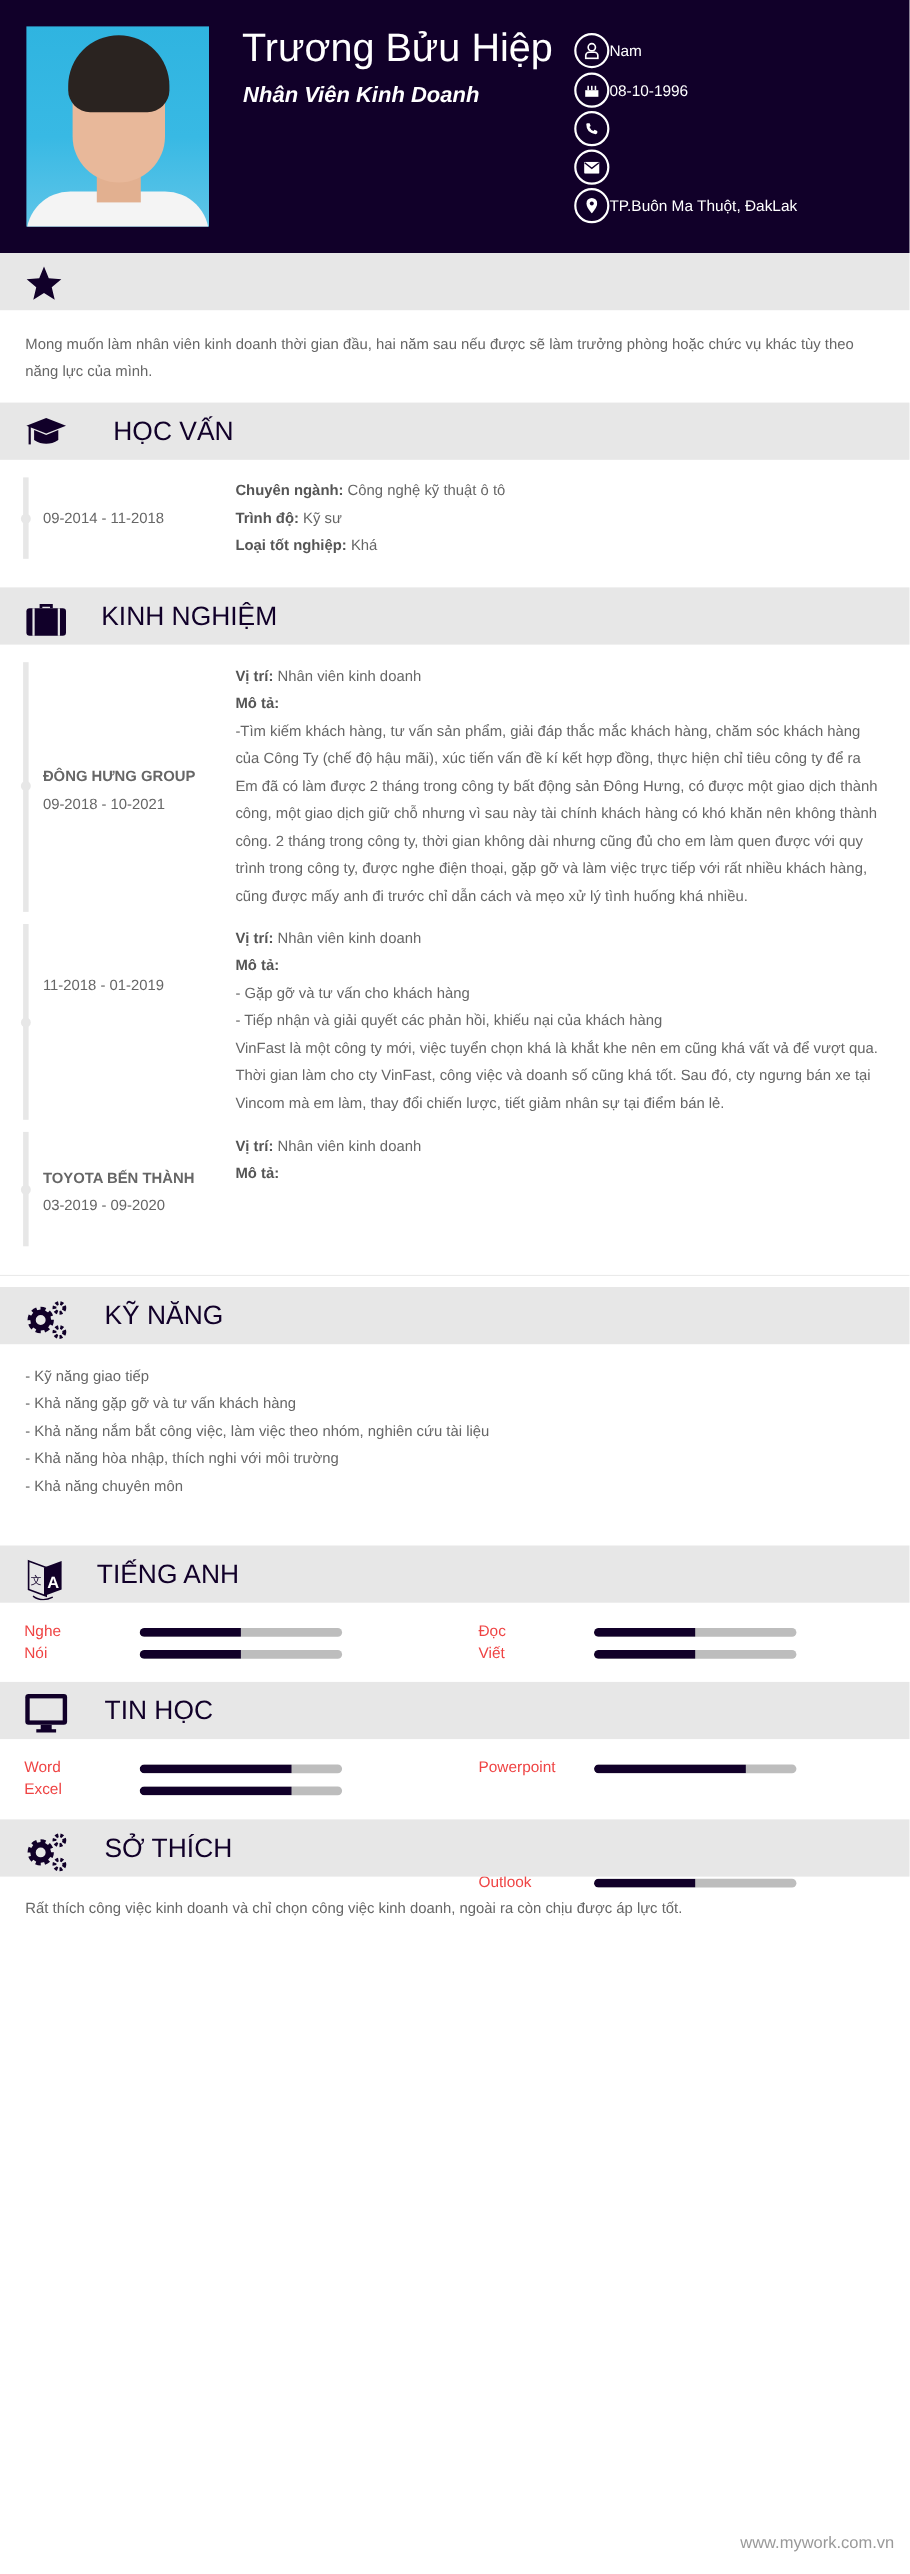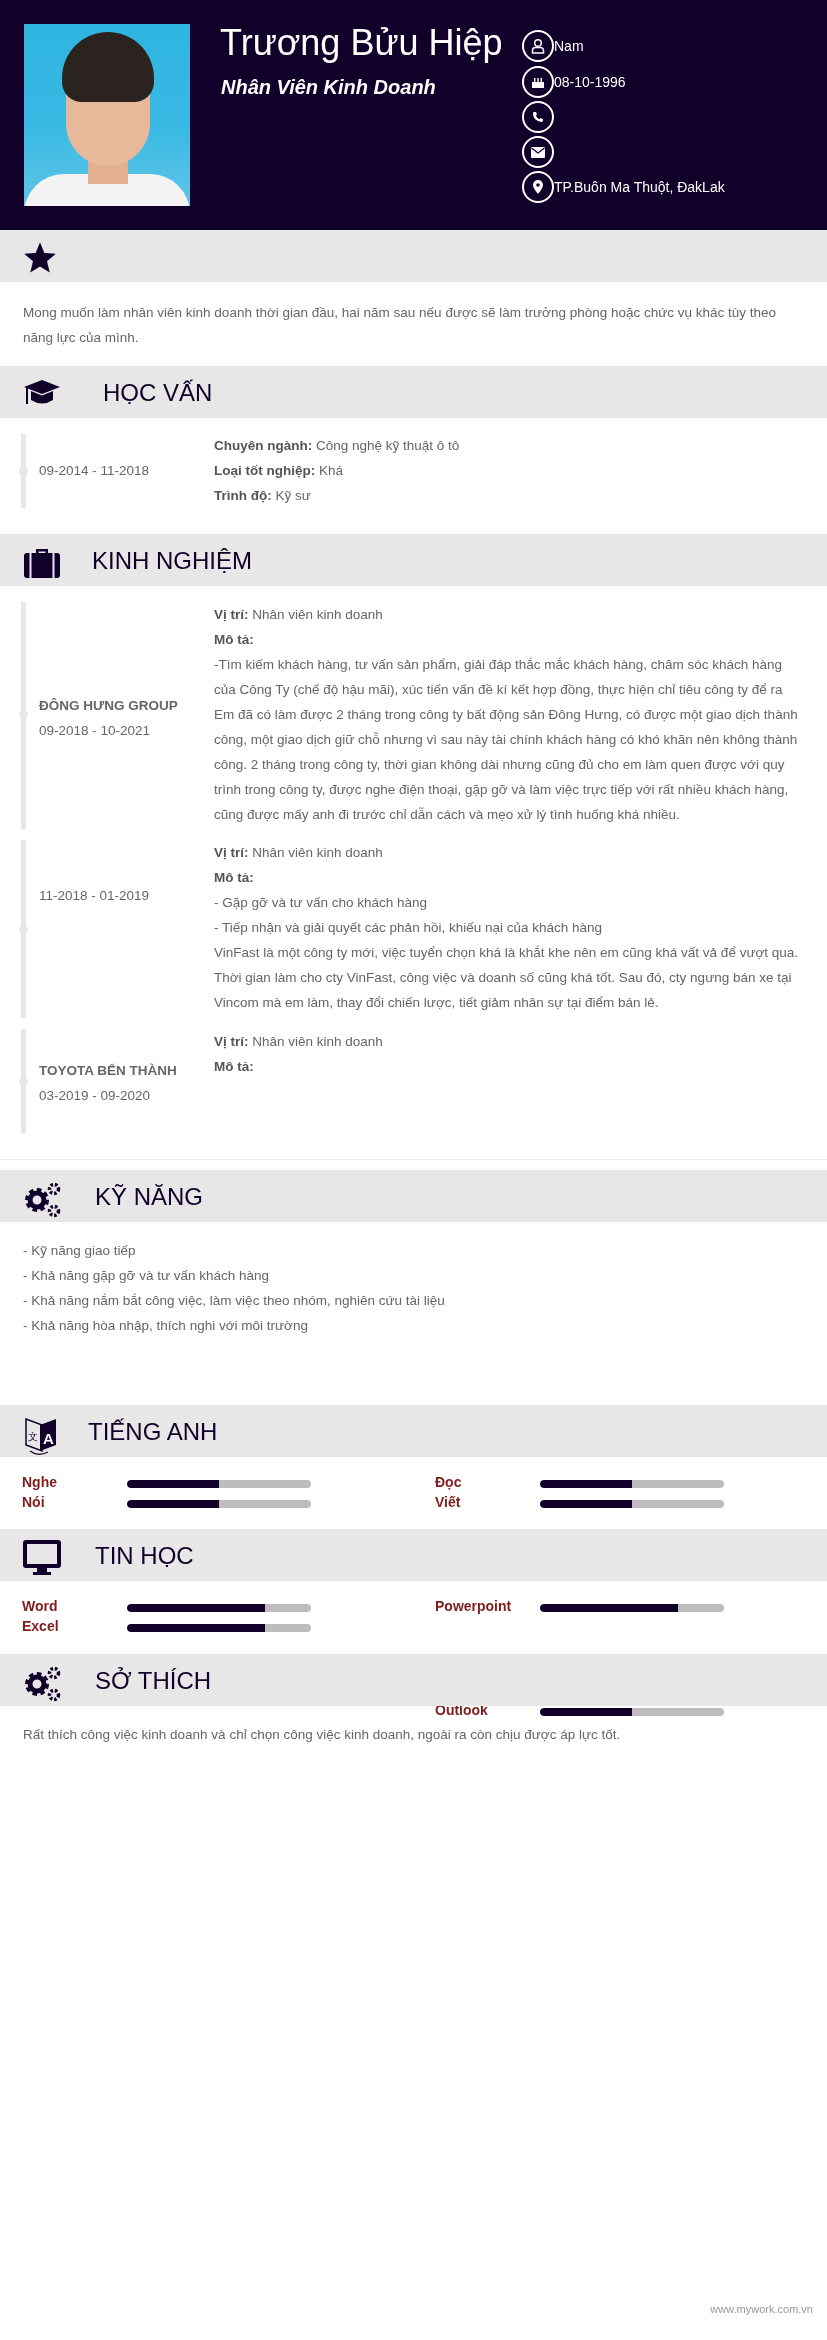--- a/index.html
+++ b/index.html
@@ -23,24 +23,24 @@
 
   .tl { position: absolute; left: 21px; width: 5px; background: #e7e7e7; }
   .tl .dot { position: absolute; left: -2px; width: 9px; height: 9px; border-radius: 50%; background: #e7e7e7; }
   .left-col { position: absolute; left: 39px; width: 170px; font-size: 13.5px; line-height: 25px; color: #666; }
   .left-col .org { font-weight: bold; color: #666; }
   .right-col { position: absolute; left: 214px; width: 590px; font-size: 13.5px; line-height: 25px; color: #666; }
   .right-col b { color: #555; }
 
   .skills { position: absolute; left: 23px; font-size: 13.5px; line-height: 25px; color: #666; }
   .bar-row { position: absolute; height: 16px; width: 330px; }
-  .bar-row .lbl { position: absolute; left: 0; top: -2px; font-size: 14px; font-weight: bold; color: #7f1d1d; }
+  .bar-row .lbl { position: absolute; left: 0; top: -2px; font-size: 14px; font-weight: normal; color: #ef4444; }
   .bar-row .track { position: absolute; left: 105px; top: 4px; width: 184px; height: 8px; background: #bdbdbd; border-radius: 4px; overflow: hidden; }
   .bar-row .fill { height: 8px; background: #110029; border-radius: 4px 0 0 4px; }
-  .footer { position: absolute; right: 14px; top: 2303px; font-size: 11px; color: #999; }
+  .footer { position: absolute; right: 14px; top: 2303px; font-size: 15px; color: #999; }
   .divider { position: absolute; left: 0; width: 827px; height: 1px; background: #eaeaea; }
 </style>
 </head>
 <body>
 
 <div class="header">
   <div class="photo">
     <div class="shirt"></div>
     <div class="neck"></div>
     <div class="face"></div>
@@ -115,22 +115,22 @@
       </svg>
   </span>
   <span class="stitle" style="left:103px">HỌC VẤN</span>
 </div>
 <div class="tl" style="top:434px; height:74px">
     <span class="dot" style="top:33px"></span>
   </div>
 <div class="left-col" style="top:458px">09-2014 - 11-2018</div>
 <div class="right-col" style="top:433px">
   <div><b>Chuyên ngành:</b> <span>Công nghệ kỹ thuật ô tô</span></div>
+  <div><b>Trình độ:</b> <span>Kỹ sư</span></div>
   <div><b>Loại tốt nghiệp:</b> <span>Khá</span></div>
-  <div><b>Trình độ:</b> <span>Kỹ sư</span></div>
 </div>
 
 <div class="sec-head" style="top:534px">
   <span class="sicon">
     <svg width="40" height="36" viewBox="0 0 40 36">
         <path d="M14 5 L26 5 L26 9 L23.5 9 L23.5 7.5 L16.5 7.5 L16.5 9 L14 9z" fill="#110029"></path>
         <rect x="2" y="9" width="36" height="25" rx="3" fill="#110029"></rect>
         <rect x="7.5" y="9" width="2" height="25" fill="#e7e7e7"></rect>
         <rect x="30.5" y="9" width="2" height="25" fill="#e7e7e7"></rect>
       </svg>
@@ -188,20 +188,21 @@
         <circle cx="32" cy="31" r="4.5" fill="none" stroke="#110029" stroke-width="3.5" stroke-dasharray="2.5 1.8"></circle>
       </svg>
   </span>
   <span class="stitle" style="left:95px">KỸ NĂNG</span>
 </div>
 <div class="skills" style="top:1238px">
   <div>- Kỹ năng giao tiếp</div>
   <div>- Khả năng gặp gỡ và tư vấn khách hàng</div>
   <div>- Khả năng nắm bắt công việc, làm việc theo nhóm, nghiên cứu tài liệu</div>
   <div>- Khả năng hòa nhập, thích nghi với môi trường</div>
+  <div>- Khả năng chuyên môn</div>
 </div>
 
 <div class="sec-head" style="top:1405px">
   <span class="sicon">
     <svg width="40" height="40" viewBox="0 0 40 40">
         <path d="M4 4 L20 10 L20 36 L4 30z" fill="none" stroke="#110029" stroke-width="1.5"></path>
         <path d="M18 10 L34 4 L34 30 L18 36z" fill="#110029"></path>
         <text x="21" y="29" font-size="15" font-family="Liberation Sans, sans-serif" font-weight="bold" fill="#fff">A</text>
         <text x="6" y="25" font-size="10" font-family="Liberation Sans, sans-serif" fill="#110029">文</text>
         <path d="M8 36 Q16 42 26 37" fill="none" stroke="#110029" stroke-width="1.2"></path>

